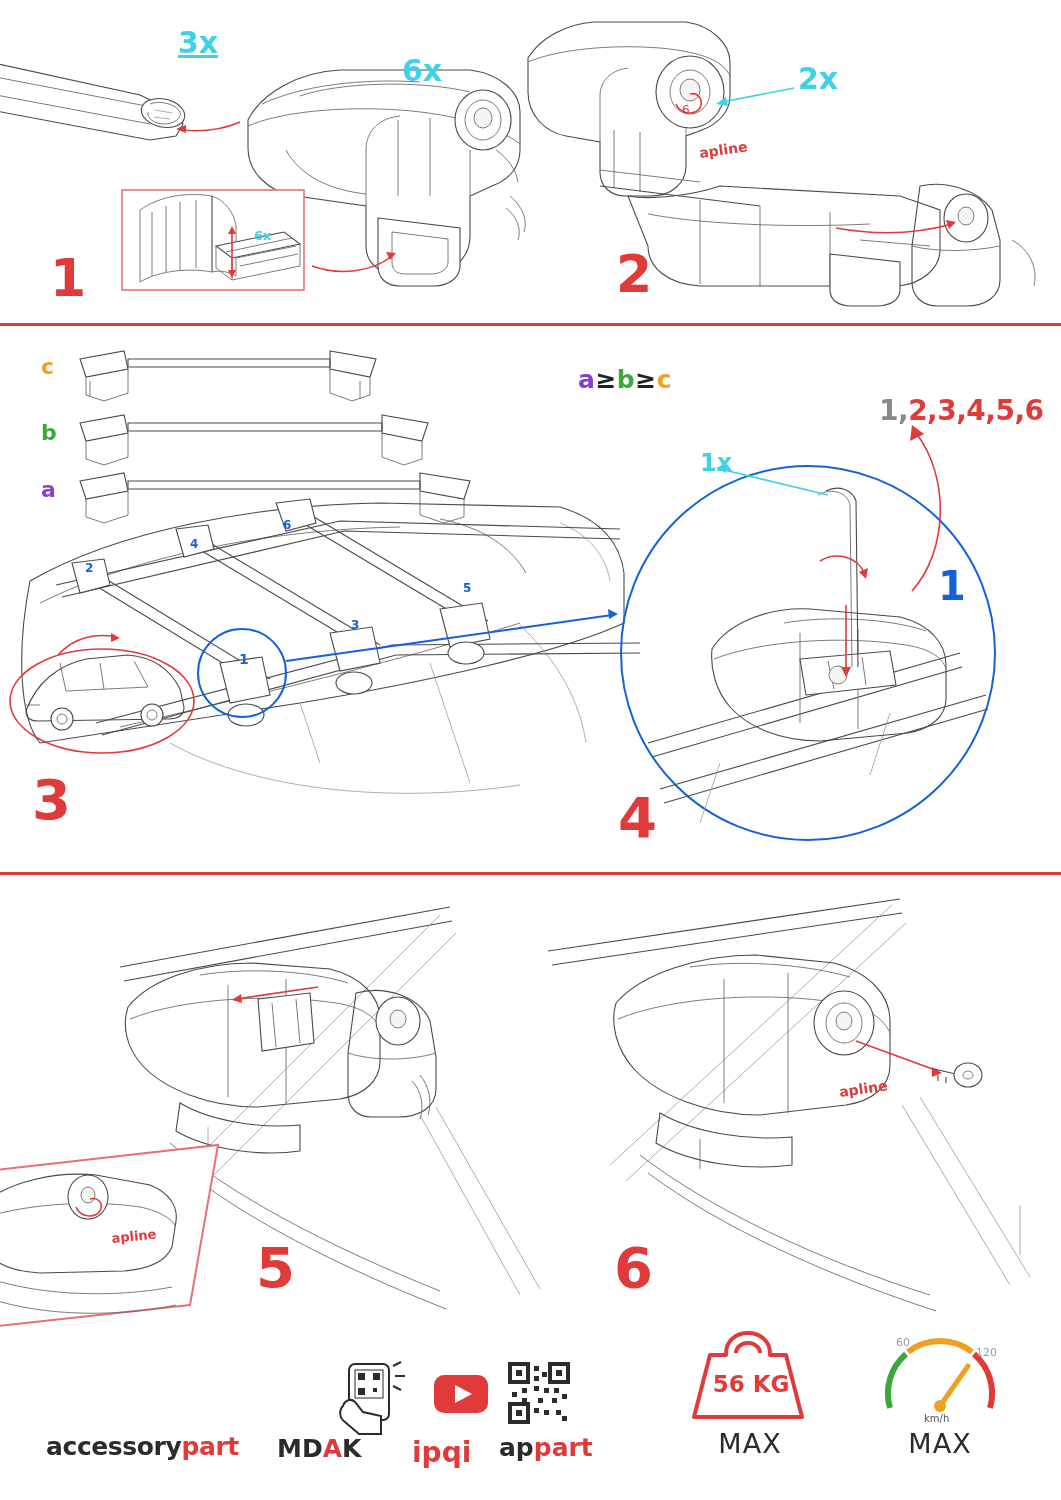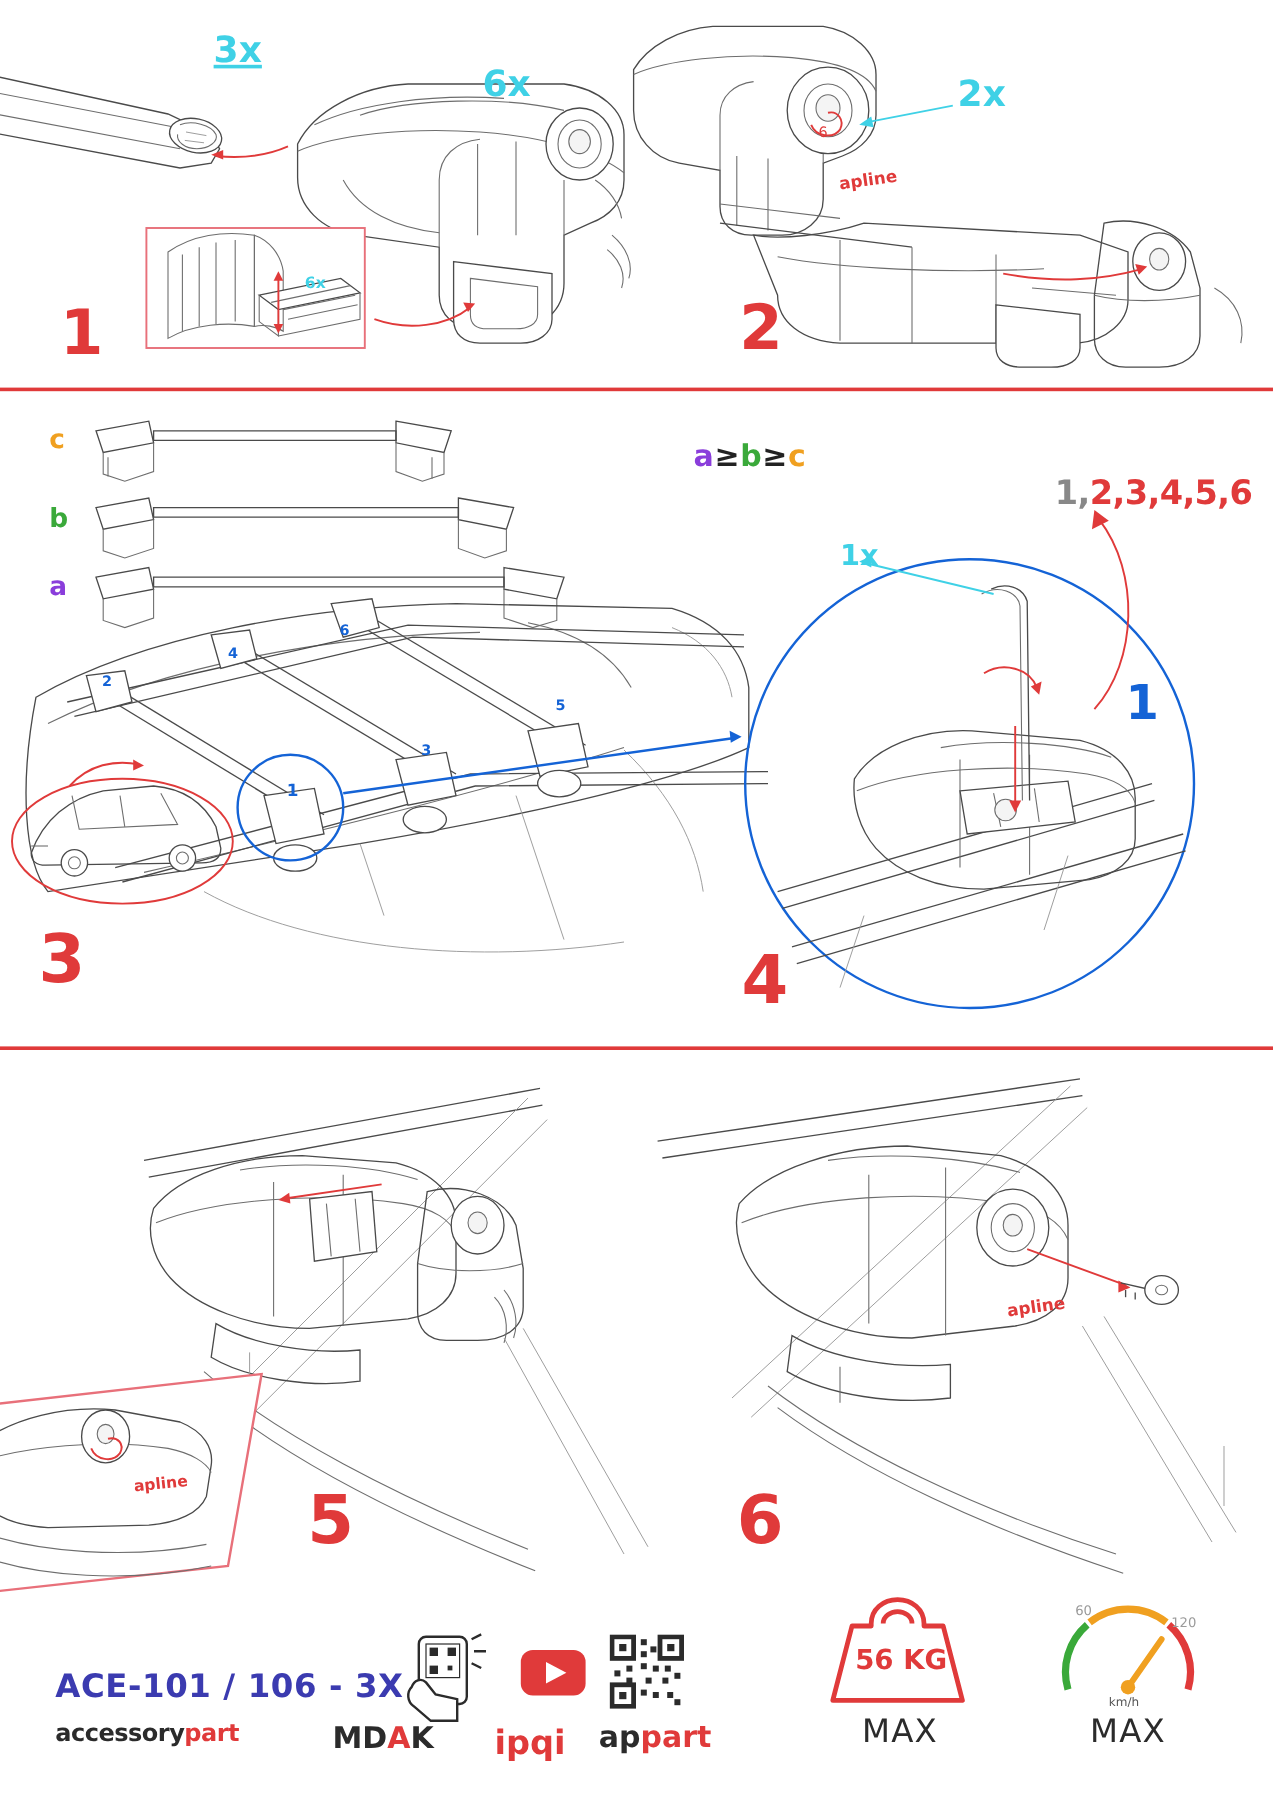--- a/index.html
+++ b/index.html
@@ -118,21 +118,21 @@
     font-size: 27px;
     font-weight: bold;
     color: #3b3bb0;
     letter-spacing: 0.5px;
   }
   #brand-accessorypart {
     position: absolute;
     left: 46px;
     top: 1432px;
     font-family: "DejaVu Sans", sans-serif;
-    font-size: 20px;
+    font-size: 25px;
     font-weight: bold;
     letter-spacing: -0.4px;
   }
   #brand-accessorypart .w1 { color: #2b2b2b; }
   #brand-accessorypart .w2 { color: #e03a3a; }
 
   #brand-mdak {
     position: absolute;
     left: 277px;
     top: 1434px;
@@ -534,21 +534,20 @@
         <path class="ln" d="M946 202 L946 208"></path>
         <ellipse class="fillw" cx="968" cy="200" rx="14" ry="12"></ellipse>
         <ellipse class="ln2" cx="968" cy="200" rx="5" ry="4"></ellipse>
       </g>
     </g>
   </svg>
 
   <div class="step-num" id="n5" style="left:256px;top:1240px;font-size:56px;">5</div>
   <div class="step-num" id="n6" style="left:614px;top:1240px;font-size:56px;">6</div>
 
-  <div id="product-code">ACE-101 / 106 - 3X</div>
 
   <div id="brand-accessorypart">
     <span class="w1">accessory</span><span class="w2">part</span>
   </div>
 
   <div id="brand-mdak">
     <span>MD</span><span class="hl">A</span><span>K</span>
   </div>
 
   <div id="brand-ipqi">ipqi</div>

